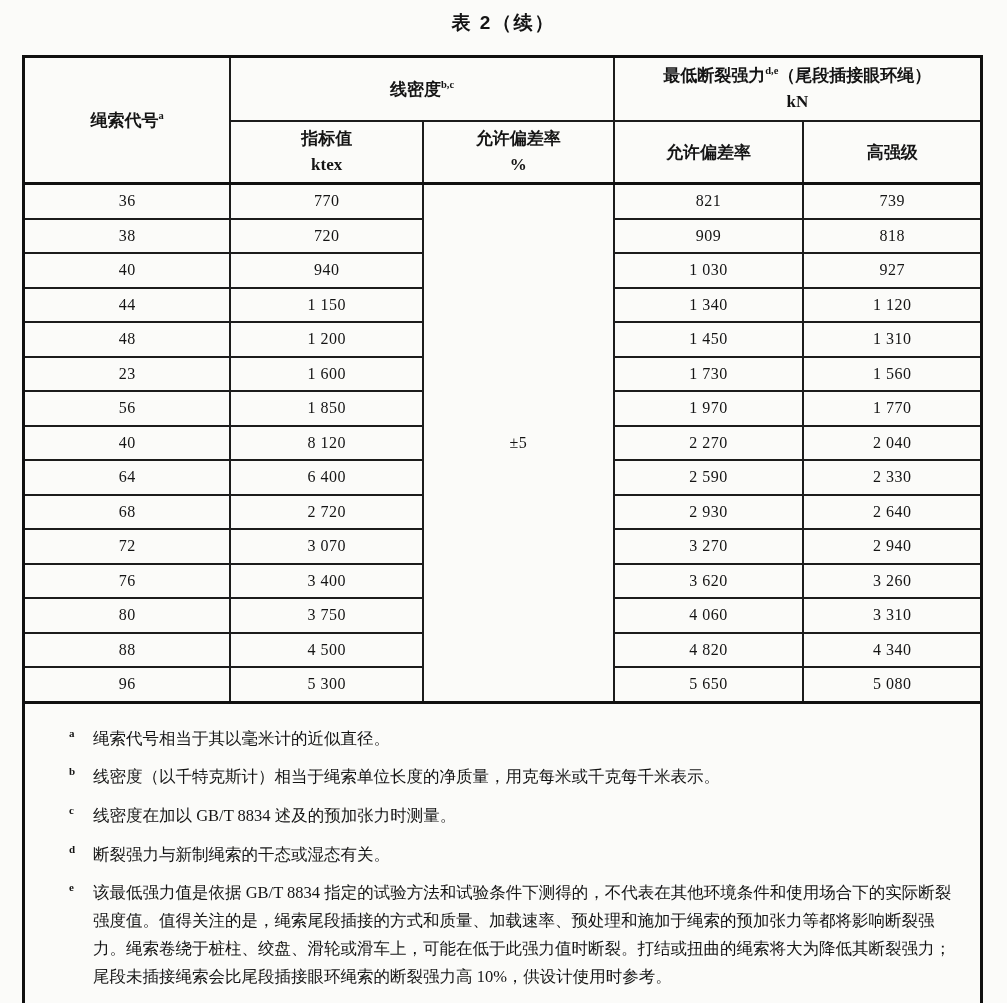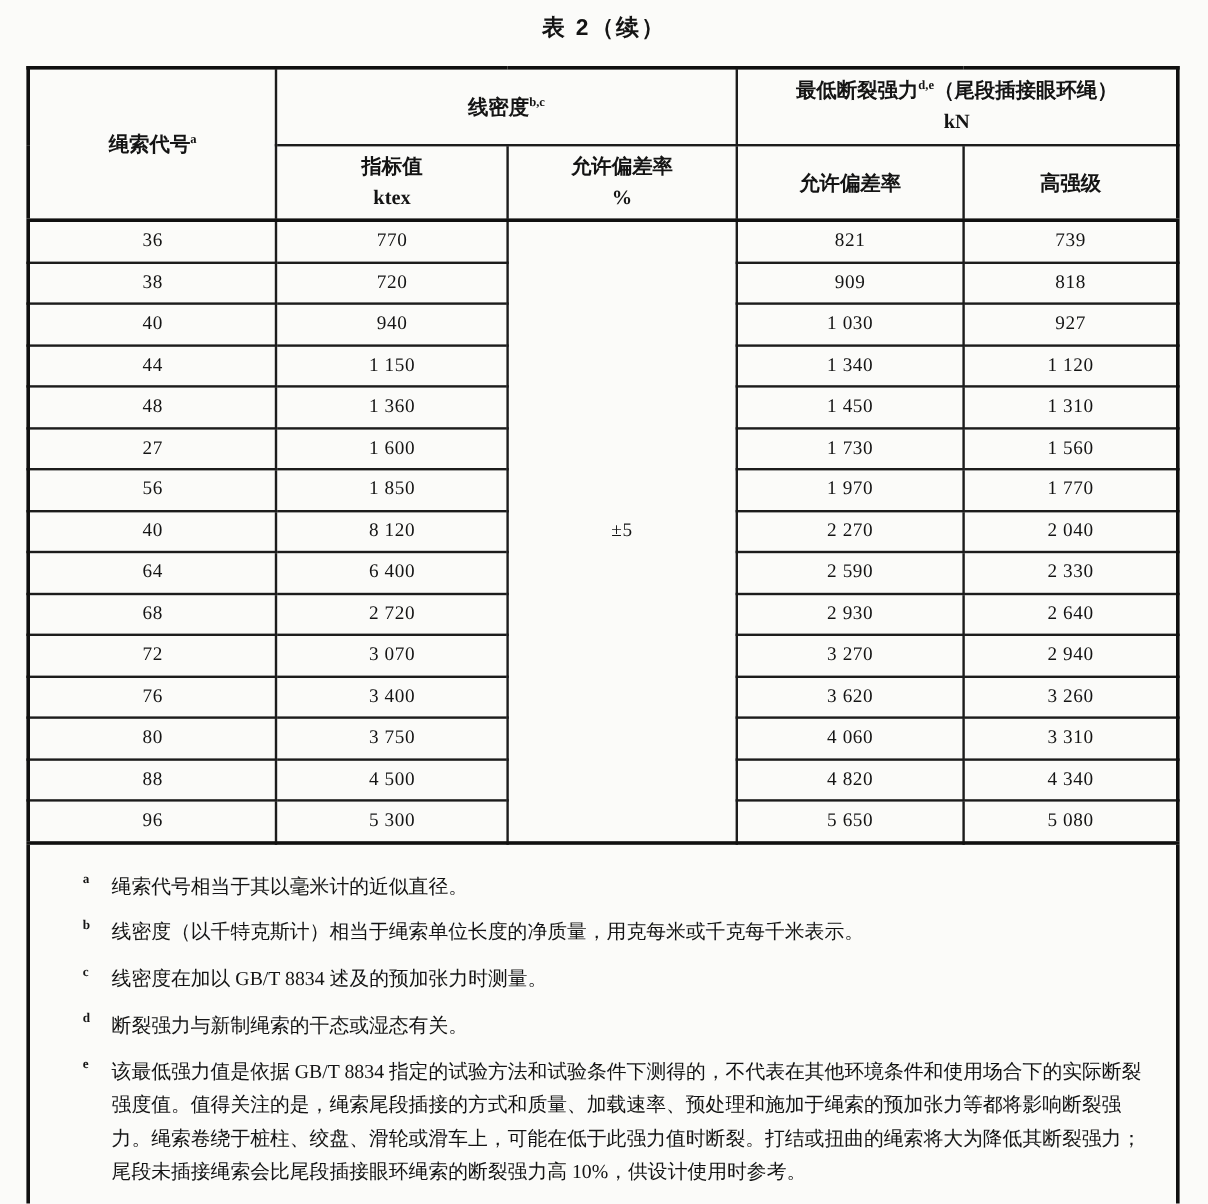--- a/index.html
+++ b/index.html
@@ -135,26 +135,26 @@
       <td>927</td>
     </tr>
     <tr>
       <td>44</td>
       <td>1 150</td>
       <td>1 340</td>
       <td>1 120</td>
     </tr>
     <tr>
       <td>48</td>
-      <td>1 360</td>
+      <td>1 200</td>
       <td>1 450</td>
       <td>1 310</td>
     </tr>
     <tr>
-      <td>27</td>
+      <td>23</td>
       <td>1 600</td>
       <td>1 730</td>
       <td>1 560</td>
     </tr>
     <tr>
       <td>56</td>
       <td>1 850</td>
       <td>1 970</td>
       <td>1 770</td>
     </tr>

